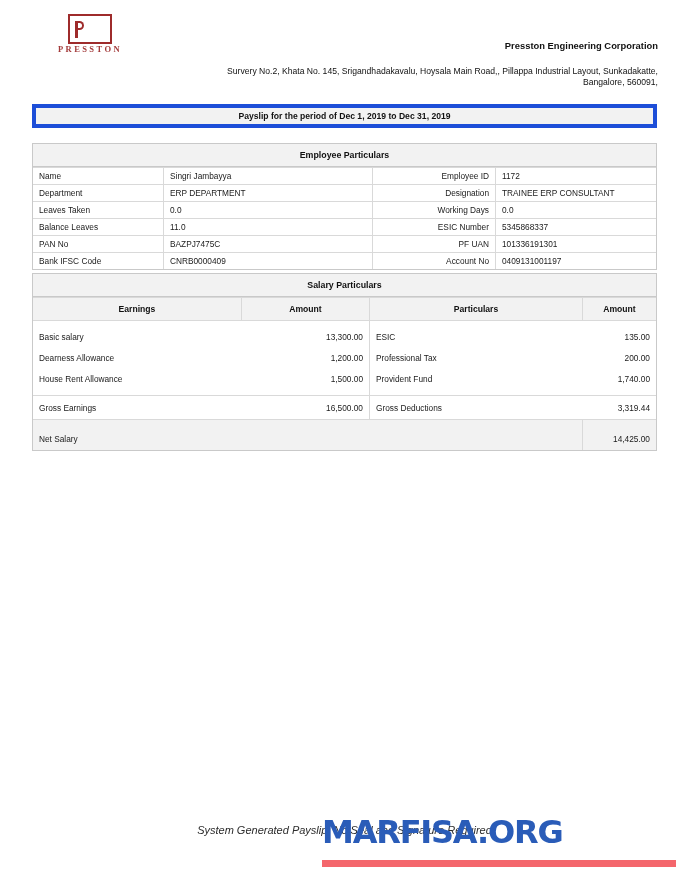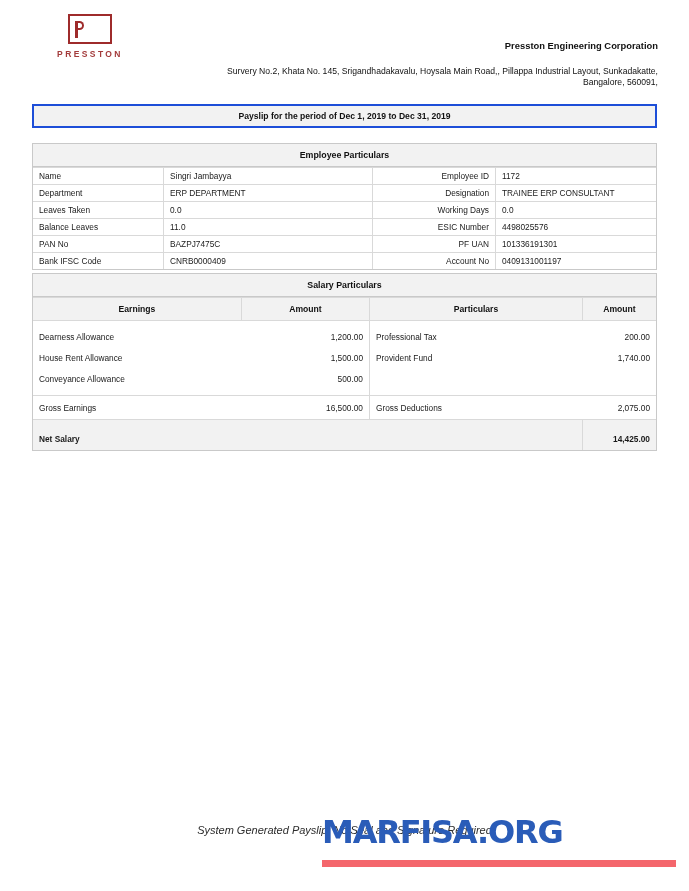--- a/index.html
+++ b/index.html
@@ -51,25 +51,24 @@
   .logo-mark::after {
     content: "";
     position: absolute;
     left: 5px;
     top: 5px;
     width: 2.5px;
     height: 17px;
     background: #9e2b2b;
   }
   .logo-text {
-    margin-top: 5px;
     font-size: 8.5px;
     letter-spacing: 2.4px;
     color: #a33b3b;
-    font-family: Liberation Sans, sans-serif;
+    font-family: Liberation Serif, serif;
     font-weight: bold;
   }
   .company-block {
     position: absolute;
     right: 31px;
     top: 40px;
     width: 470px;
     text-align: right;
     font-size: 8.6px;
     line-height: 11.6px;
@@ -84,21 +83,21 @@
   .company-addr { display: block; }
 
   
   .period-banner {
     position: absolute;
     left: 32px;
     top: 104px;
     width: 625px;
     height: 24px;
     background: #f2f2f2;
-    border: 2px solid #1d4ed8;
+    border: 4px solid #1d4ed8;
     box-sizing: border-box;
     display: flex;
     align-items: center;
     justify-content: center;
     font-size: 8.6px;
     font-weight: bold;
     color: #111;
   }
 
   
@@ -174,21 +173,21 @@
   .body-rows tr:last-child  td { padding-bottom: 10px; }
 
   .gross-row td {
     border-top: 1px solid #d9d9d9;
     border-bottom: 1px solid #d9d9d9;
     padding-top: 5px;
     padding-bottom: 5px;
   }
   .net-row td {
     background: #f2f2f2;
-    font-weight: bold;
+    font-weight: normal;
     padding-top: 12px;
     padding-bottom: 5px;
     border-bottom: none;
   }
   .net-row td.net-mid { border-right: 1px solid #d9d9d9; }
 
   
   .footer-note {
     position: absolute;
     left: 0;
@@ -262,21 +261,21 @@
         <tr>
           <td class="k1">Leaves Taken</td>
           <td class="v1">0.0</td>
           <td class="k2">Working Days</td>
           <td class="v2">0.0</td>
         </tr>
         <tr>
           <td class="k1">Balance Leaves</td>
           <td class="v1">11.0</td>
           <td class="k2">ESIC Number</td>
-          <td class="v2">4498025576</td>
+          <td class="v2">5345868337</td>
         </tr>
         <tr>
           <td class="k1">PAN No</td>
           <td class="v1">BAZPJ7475C</td>
           <td class="k2">PF UAN</td>
           <td class="v2">101336191301</td>
         </tr>
         <tr>
           <td class="k1">Bank IFSC Code</td>
           <td class="v1">CNRB0000409</td>
@@ -293,44 +292,44 @@
     <thead>
       <tr>
         <th class="c-earn">Earnings</th>
         <th class="c-amt1">Amount</th>
         <th class="c-ded">Particulars</th>
         <th class="c-amt2">Amount</th>
       </tr>
     </thead>
     <tbody class="body-rows" id="sal-body">
         <tr>
+          <td>Basic salary</td>
+          <td class="num div-r">13,300.00</td>
+          <td>ESIC</td>
+          <td class="num">135.00</td>
+        </tr>
+        <tr>
           <td>Dearness Allowance</td>
           <td class="num div-r">1,200.00</td>
           <td>Professional Tax</td>
           <td class="num">200.00</td>
         </tr>
         <tr>
           <td>House Rent Allowance</td>
           <td class="num div-r">1,500.00</td>
           <td>Provident Fund</td>
           <td class="num">1,740.00</td>
-        </tr>
-        <tr>
-          <td>Conveyance Allowance</td>
-          <td class="num div-r">500.00</td>
-          <td></td>
-          <td class="num"></td>
         </tr>
       </tbody>
     <tbody>
       <tr class="gross-row">
         <td>Gross Earnings</td>
         <td class="num div-r">16,500.00</td>
         <td>Gross Deductions</td>
-        <td class="num">2,075.00</td>
+        <td class="num">3,319.44</td>
       </tr>
       <tr class="net-row">
         <td>Net Salary</td>
         <td></td>
         <td class="net-mid"></td>
         <td class="num">14,425.00</td>
       </tr>
     </tbody>
   </table>
 </div>

